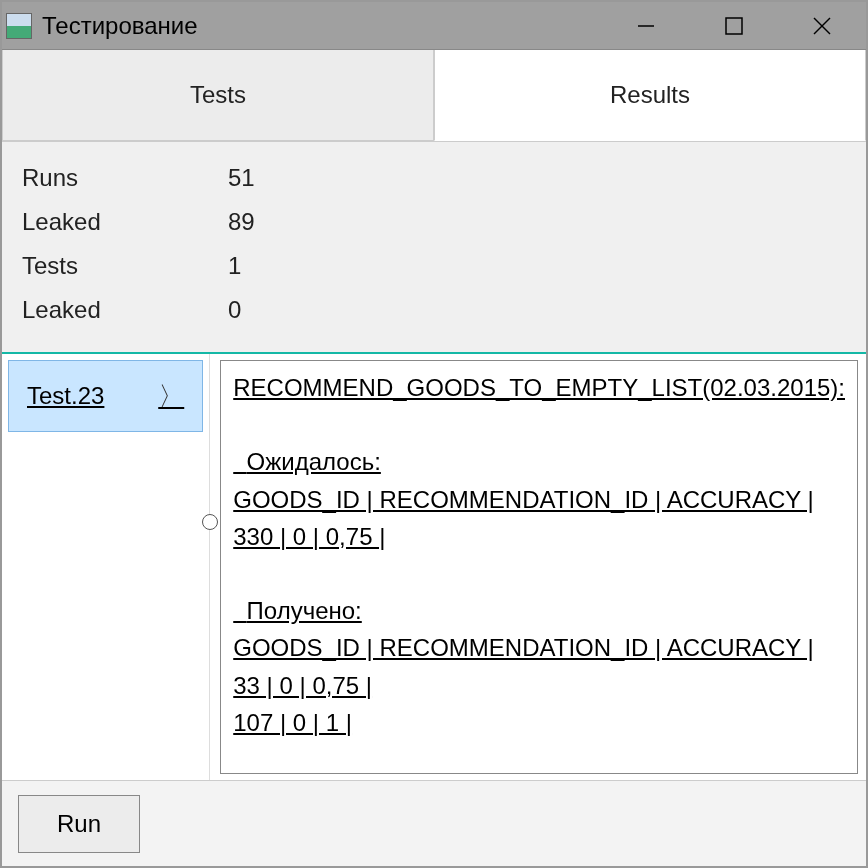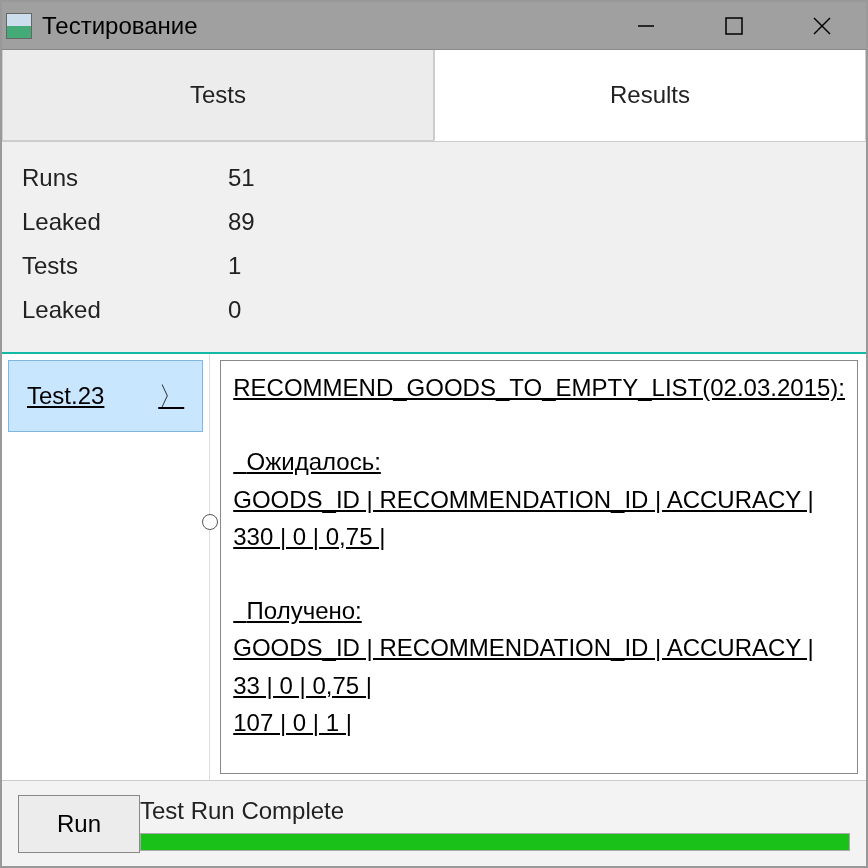--- a/index.html
+++ b/index.html
@@ -175,21 +175,15 @@
 
   Получено:
 GOODS_ID | RECOMMENDATION_ID | ACCURACY |
 33 | 0 | 0,75 |
 107 | 0 | 1 |</div>
     </div>
   </div>
 
   <div class="footer">
     <div class="run-btn">Run</div>
-    <div class="status-col">
-      <div class="status-text">Test Run Complete</div>
-      <div class="progress">
-        <div class="progress-fill" style="width:100%"></div>
-      </div>
-    </div>
   </div>
 
 </div>
 
 </body></html>

